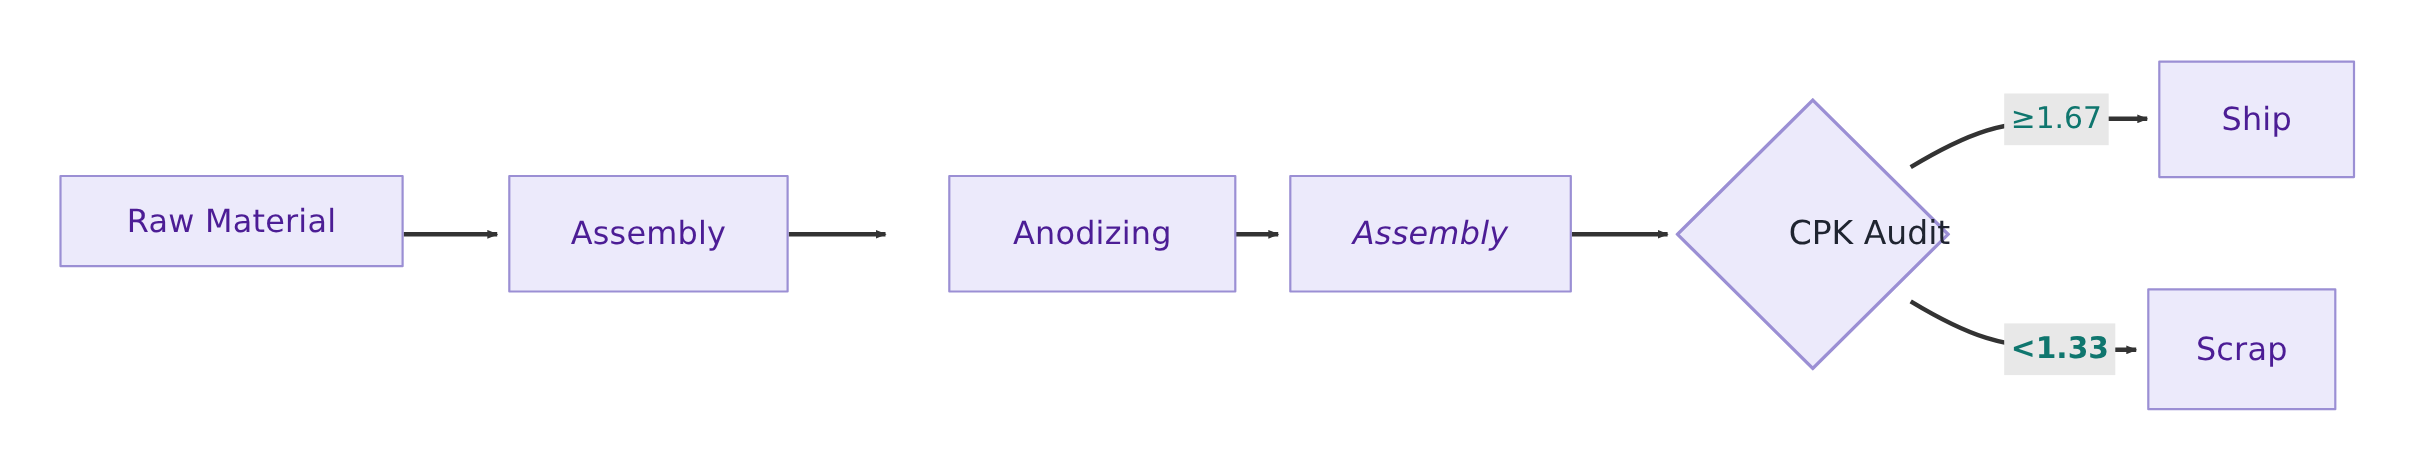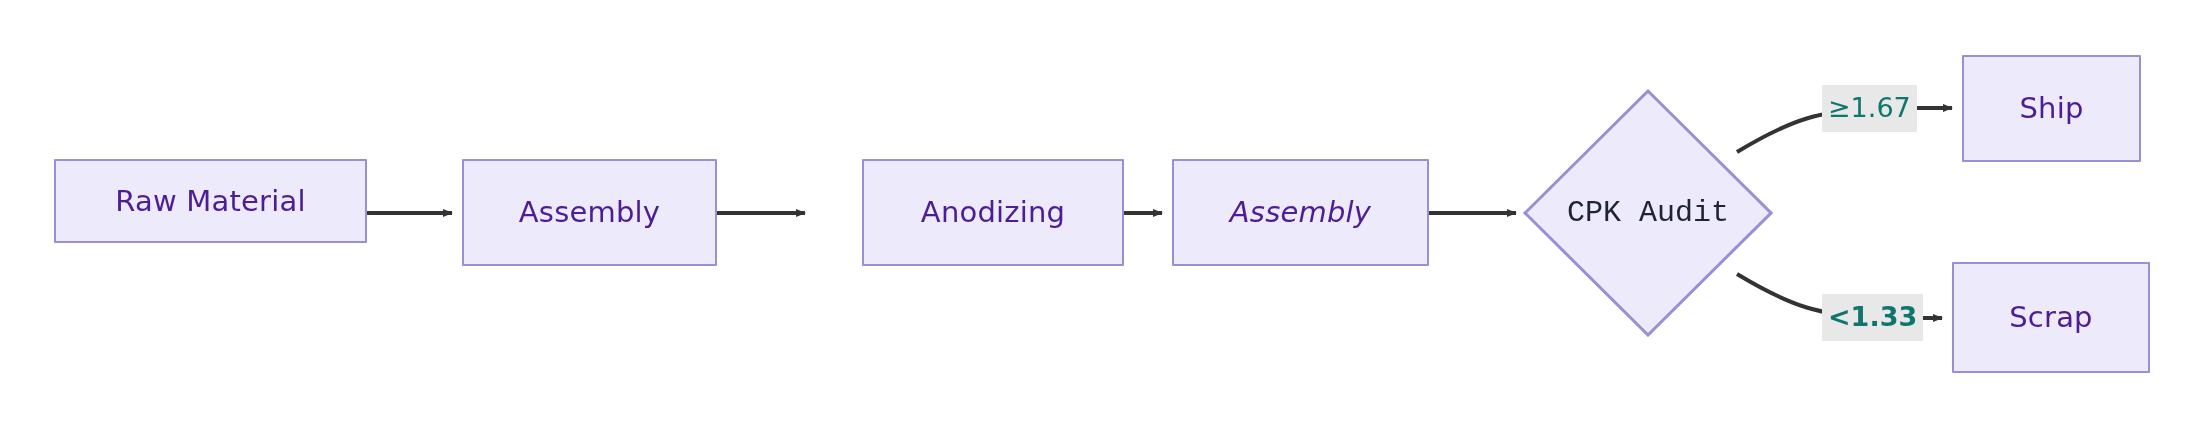--- a/index.html
+++ b/index.html
@@ -44,22 +44,21 @@
     white-space: nowrap;
   }
   .node-label {
     display: block;
     line-height: 1;
   }
   .decision {
     position: absolute;
     display: flex;
     align-items: center;
-    justify-content: center;
-    font-family: Liberation Mono, monospace;
+    justify-content: flex-end;
   }
   .decision .diamond-bg {
     position: absolute;
     left: 0;
     top: 0;
     width: 100%;
     height: 100%;
   }
   .decision .decision-label {
     position: relative;
@@ -125,21 +124,21 @@
     <svg class="diamond-bg" viewBox="0 0 250 248" preserveAspectRatio="none" xmlns="http://www.w3.org/2000/svg">
       <polygon points="125,2 248,124 125,246 2,124" fill="#ECEAFB" stroke="#9B8FD4" stroke-width="3"></polygon>
     </svg>
     <span class="decision-label">CPK Audit</span>
   </div>
 
   <div class="node" style="left:1962px; top:55px; width:179px; height:107px;">
     <span class="node-label">Ship</span>
   </div>
 
-  <div class="node" style="left:1952px; top:262px; width:198px; height:111px;">
+  <div class="node" style="left:1952px; top:262px; width:172px; height:111px;">
     <span class="node-label">Scrap</span>
   </div>
 
   <div class="edge-label" style="left:1822px; top:85px;">
     <span>≥1.67</span>
   </div>
 
   <div class="edge-label" style="left:1822px; top:294px;font-weight:bold;">
     <span>&lt;1.33</span>
   </div>

